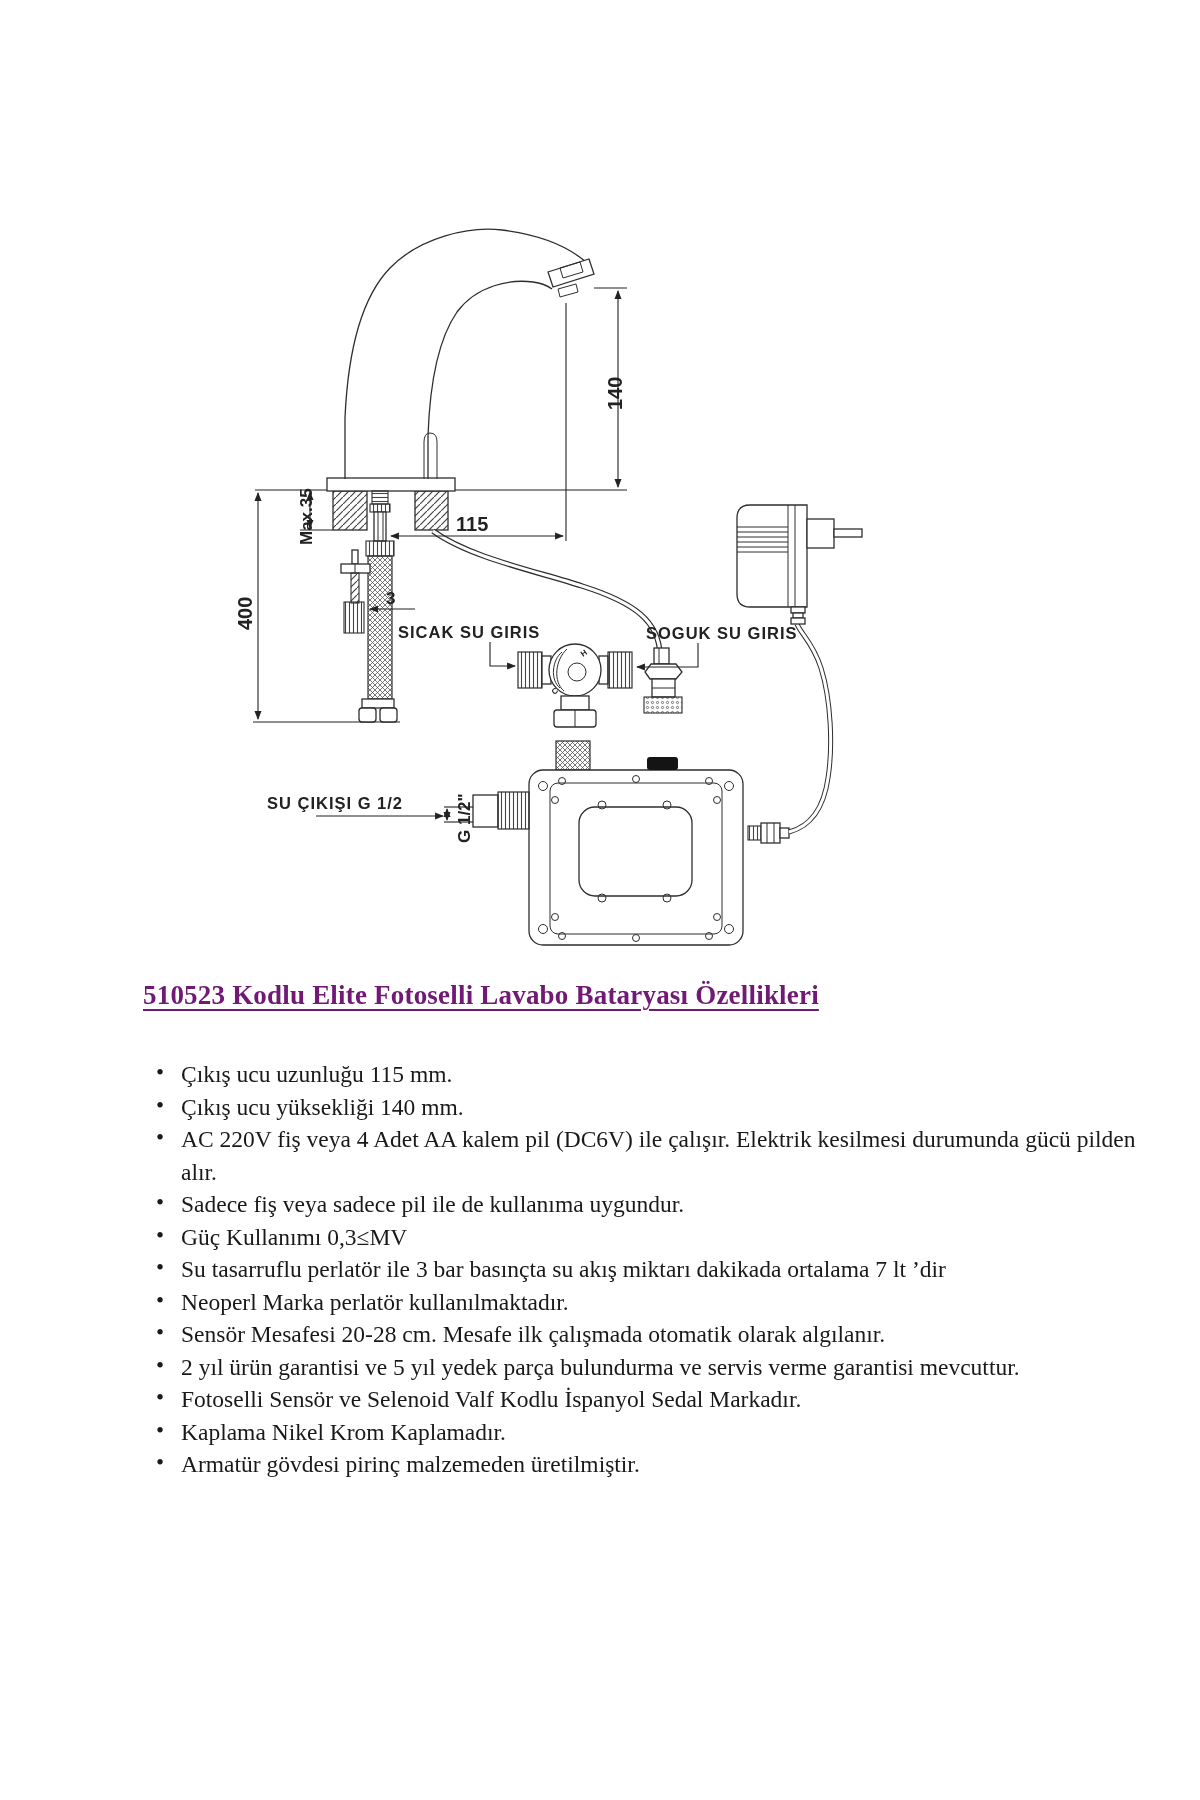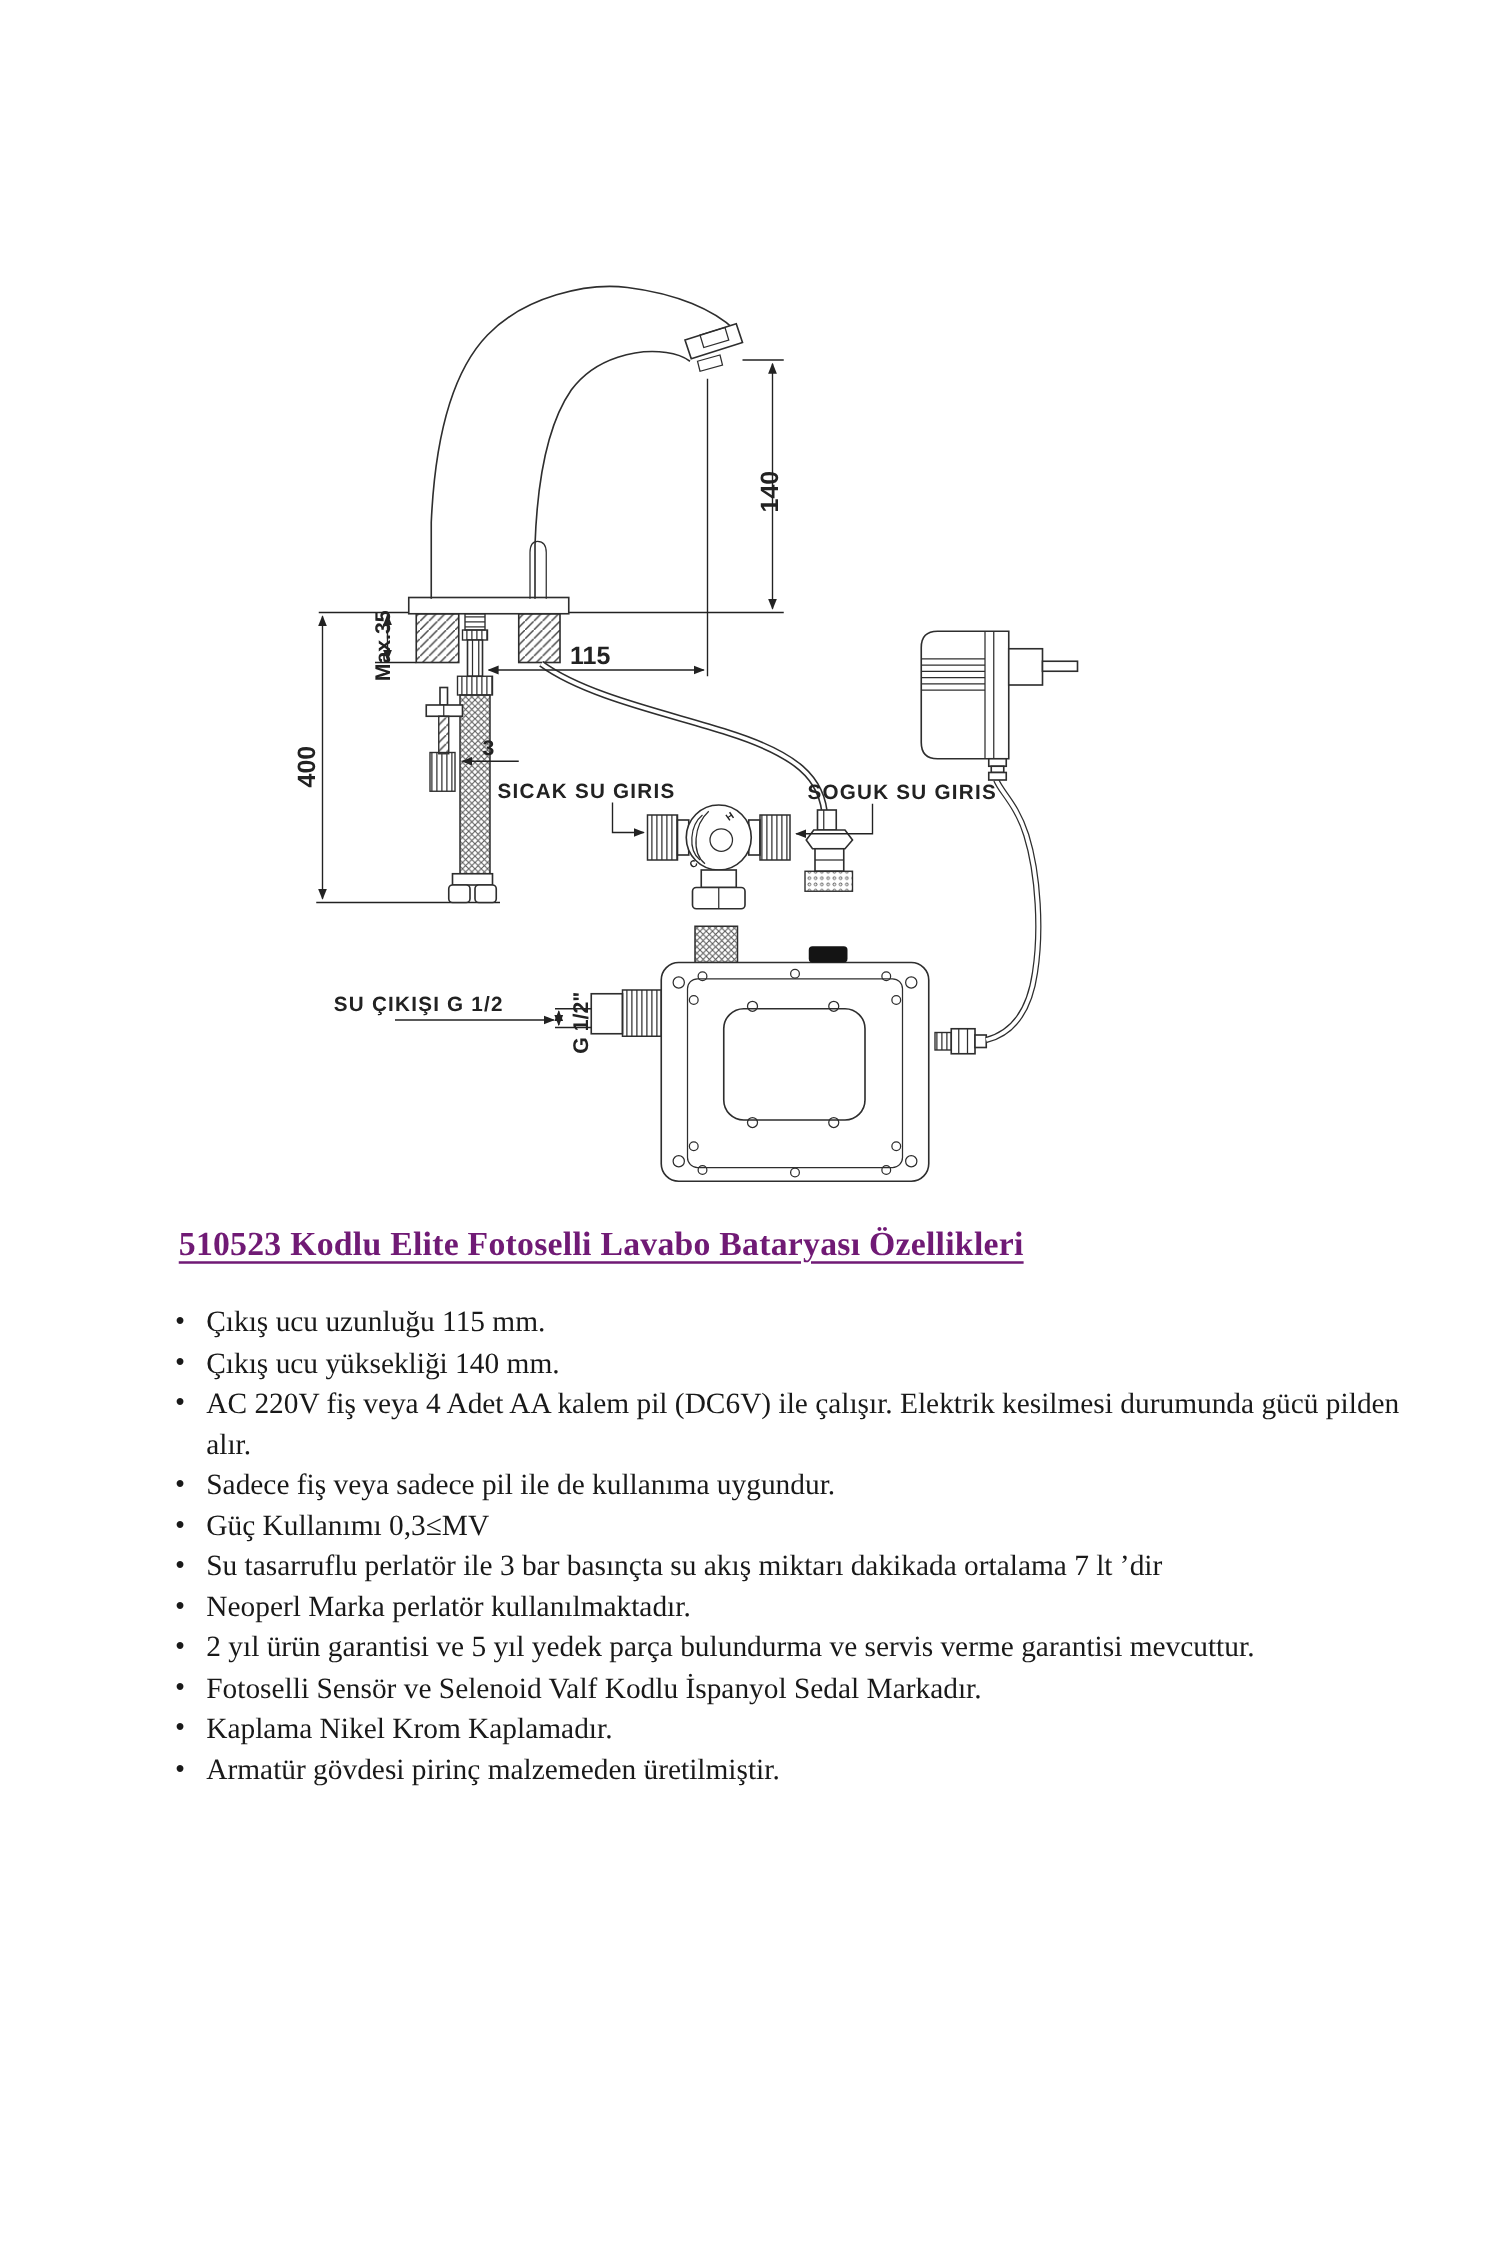--- a/index.html
+++ b/index.html
@@ -10,21 +10,21 @@
   svg .ln{stroke:#2e2e2e;stroke-width:1.3;fill:none;}
   svg .thin{stroke:#2e2e2e;stroke-width:1;fill:none;}
   svg .wfill{fill:#ffffff;stroke:#2e2e2e;stroke-width:1.3;}
   svg .dimln{stroke:#222;stroke-width:1.1;fill:none;}
   svg text{fill:#222;}
   svg .dim{font-family:"Liberation Sans",sans-serif;font-weight:600;}
   svg .lbl{font-family:"Liberation Sans",sans-serif;font-weight:600;letter-spacing:1px;}
   .title{position:absolute;left:143px;top:980px;font-size:27px;font-weight:700;color:#701a75;
          text-decoration:underline;text-decoration-thickness:2px;text-underline-offset:5px;
          margin:0;letter-spacing:.2px;}
-  ul.specs{position:absolute;left:138px;top:1042px;width:985px;margin:0;padding:0;list-style:none;}
+  ul.specs{position:absolute;left:138px;top:1042px;width:985px;margin:16px;padding:0;list-style:none;}
   ul.specs li{position:relative;padding-left:27px;font-size:23.5px;line-height:32.5px;color:#191919;}
   ul.specs li::before{content:"\2022";position:absolute;left:2px;top:-1px;font-size:23px;color:#191919;}
 </style>
 </head>
 <body>
 
 <div class="page">
 
   <svg class="drawing" viewBox="200 190 680 780" xmlns="http://www.w3.org/2000/svg">
     <defs>
@@ -214,19 +214,20 @@
   <h1 class="title">510523 Kodlu Elite Fotoselli Lavabo Bataryası Özellikleri</h1>
 
   <ul class="specs">
     <li>Çıkış ucu uzunluğu 115 mm.</li>
     <li>Çıkış ucu yüksekliği 140 mm.</li>
     <li>AC 220V fiş veya 4 Adet AA kalem pil (DC6V) ile çalışır. Elektrik kesilmesi durumunda gücü pilden alır.</li>
     <li>Sadece fiş veya sadece pil ile de kullanıma uygundur.</li>
     <li>Güç Kullanımı 0,3≤MV</li>
     <li>Su tasarruflu perlatör ile 3 bar basınçta su akış miktarı dakikada ortalama 7 lt ’dir</li>
     <li>Neoperl Marka perlatör kullanılmaktadır.</li>
+    <li>Sensör Mesafesi 20-28 cm. Mesafe ilk çalışmada otomatik olarak algılanır.</li>
     <li>2 yıl ürün garantisi ve 5 yıl yedek parça bulundurma ve servis verme garantisi mevcuttur.</li>
     <li>Fotoselli Sensör ve Selenoid Valf Kodlu İspanyol Sedal Markadır.</li>
     <li>Kaplama Nikel Krom Kaplamadır.</li>
     <li>Armatür gövdesi pirinç malzemeden üretilmiştir.</li>
   </ul>
 
 </div>
 
 </body></html>

